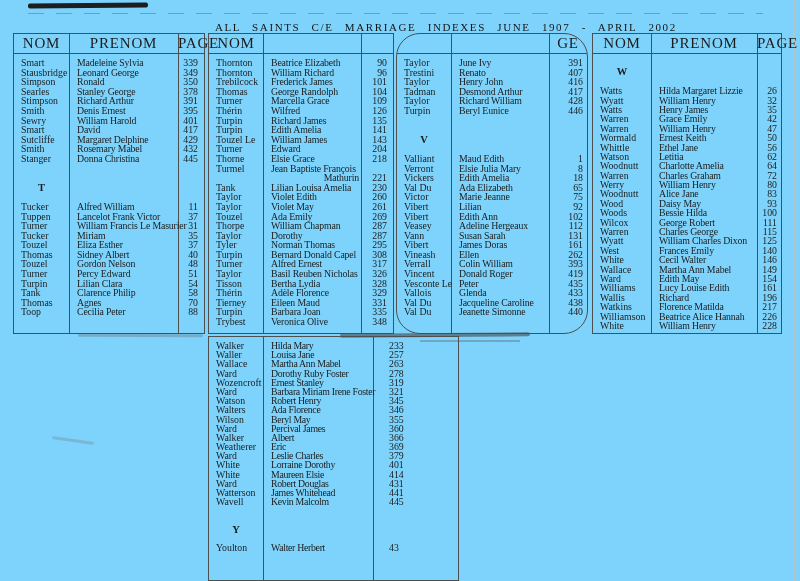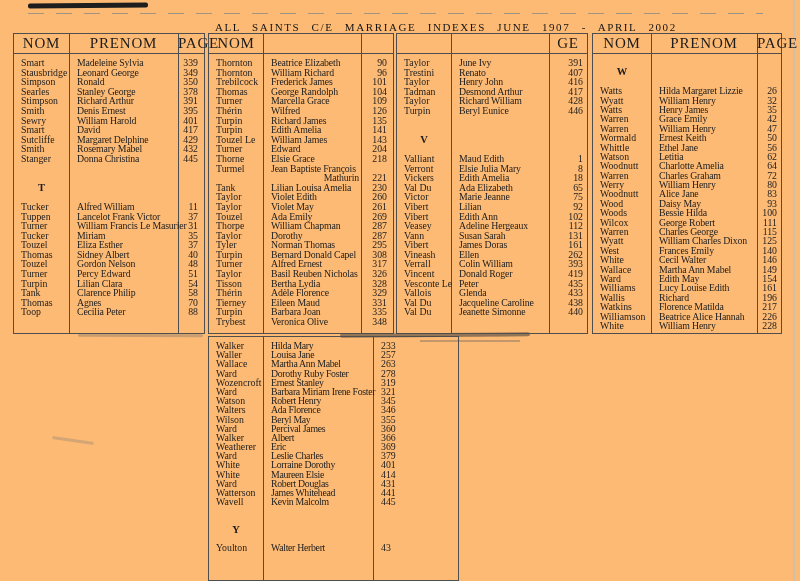--- a/index.html
+++ b/index.html
@@ -1,17 +1,17 @@
 <!DOCTYPE html>
 <html><head>
 <meta charset="utf-8">
 <style>
   html,body{margin:0;padding:0;background:#e8e8e4;}
   .page{
-    position:relative;width:800px;height:581px;background:#fdba74;
+    position:relative;width:800px;height:581px;background:#7dd3fc;
     font-family:"Liberation Serif", serif;color:#1c1c1c;overflow:hidden;
   }
   .title{
     position:absolute;left:215px;top:21px;width:360px;text-align:center;
     font-size:11px;letter-spacing:1.6px;word-spacing:7px;white-space:nowrap;color:#151515;
   }
   .box{position:absolute;border:1px solid #4e4e4e;}
   .box .vline{position:absolute;top:0;bottom:0;width:1px;background:#4e4e4e;}
   .box .hdr{
     position:absolute;left:0;right:0;top:0;height:19px;border-bottom:1px solid #4e4e4e;
@@ -24,24 +24,24 @@
     height:var(--rh);line-height:var(--rh);font-size:9.8px;white-space:nowrap;
   }
   .cell-nom{padding-left:7px;overflow:visible;}
   .cell-prenom{padding-left:8px;overflow:visible;letter-spacing:-.15px;}
   .cell-page{text-align:right;padding-right:var(--pr);}
   .cell-prenom.algn-r{text-align:right;padding-right:2px;}
   .letter-cell{width:var(--c1);text-align:center;font-weight:bold;font-size:10.5px;}
   
   .box-a{left:13px;top:33px;width:190px;height:299px;--c1:55px;--c2:109px;--rh:9.6px;--pr:6px;}
   .box-b{left:208px;top:33px;width:184px;height:299px;--c1:54px;--c2:98px;--rh:9.6px;--pr:6px;}
-  .box-c{left:396px;top:33px;width:190px;height:299px;--c1:54px;--c2:98px;--rh:9.6px;--pr:4px;}
+  .box-c{left:396px;top:33px;width:190px;height:299px;border-radius:24px;--c1:54px;--c2:98px;--rh:9.6px;--pr:4px;}
   .box-d{left:592px;top:33px;width:188px;height:299px;--c1:58px;--c2:106px;--rh:9.4px;--pr:4px;}
   .box-e{left:208px;top:336px;width:249px;height:243px;--c1:54px;--c2:110px;--rh:9.2px;--pr:0px;}
-  .box-e .cell-page{text-align:left;padding-left:8px;}
+  .box-e .cell-page{text-align:left;padding-left:16px;}
   .box-e .cell-prenom{letter-spacing:-.3px;}
   
   .artifact{position:absolute;pointer-events:none;}
   .art-bar{left:28px;top:3px;width:120px;height:5px;background:#1e1e1e;border-radius:2px;transform:rotate(-.5deg);}
   .art-topline{left:28px;top:13px;width:735px;height:1px;opacity:.8;
     background:repeating-linear-gradient(90deg,#8a8a85 0 16px,transparent 16px 28px);}
   .art-sm-a{left:78px;top:334px;width:125px;height:3px;background:#666;opacity:.35;border-radius:2px;transform:rotate(.3deg);}
   .art-sm-b{left:340px;top:333px;width:190px;height:4px;background:#3d3d3d;opacity:.55;border-radius:2px;transform:rotate(-.4deg);}
   .art-sm-b2{left:420px;top:340px;width:100px;height:2px;background:#555;opacity:.35;}
   .art-sm-left{left:52px;top:439px;width:42px;height:3px;background:#777;opacity:.3;transform:rotate(8deg);border-radius:2px;}

